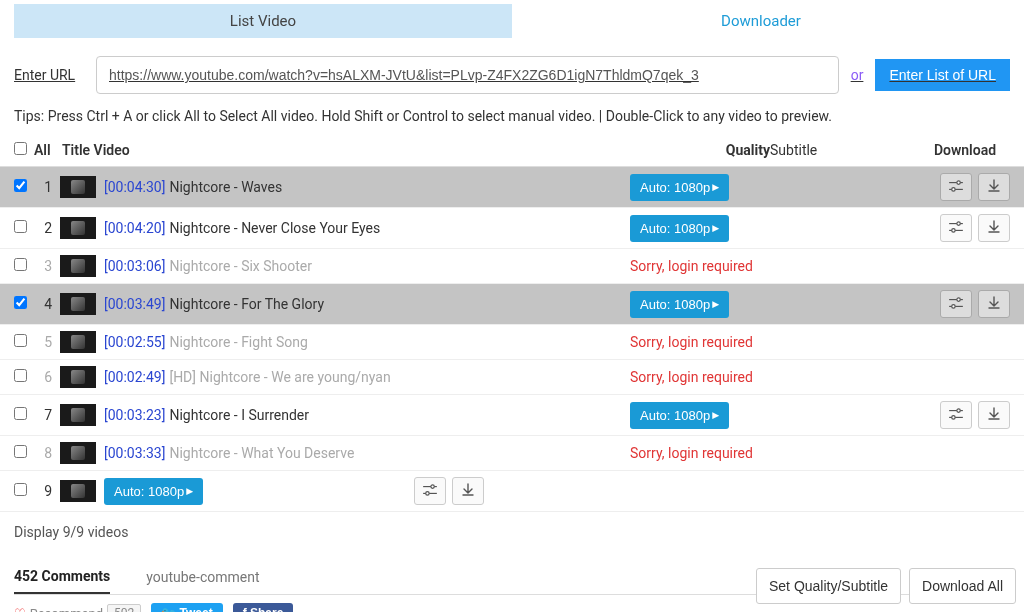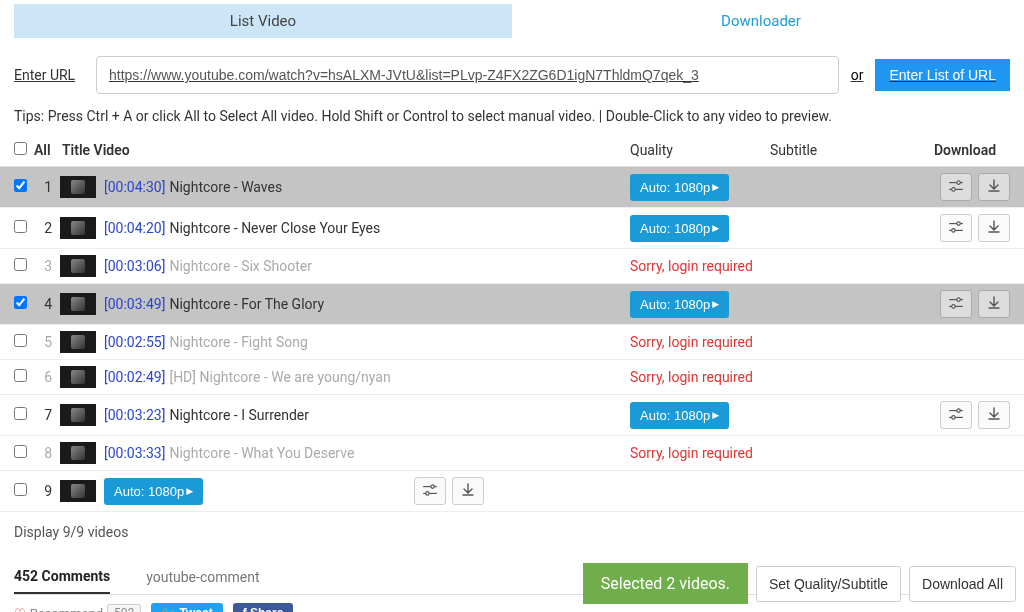--- a/index.html
+++ b/index.html
@@ -4,30 +4,30 @@
 <style>
 * { box-sizing: border-box; margin: 0; padding: 0; }
 body { font-family: -apple-system, BlinkMacSystemFont, "Segoe UI", Roboto, Arial, sans-serif; font-size: 14px; color: #333; background: #fff; width: 1024px; }
 .tabs { display: flex; margin: 4px 14px 0 14px; }
 .tab { flex: 1; padding: 8px; text-align: center; font-size: 15px; cursor: pointer; }
 .tab.active { background: #cce6f7; color: #444; }
 .tab.inactive { color: #1e9cd7; }
 .url-row { display: flex; align-items: center; gap: 12px; margin: 18px 14px 0 14px; text-decoration: underline; }
 .url-label { font-size: 14px; color: #333; min-width: 70px; }
 .url-input { flex: 1; padding: 10px 12px; border: 1px solid #ccc; border-radius: 4px; font-size: 14px; color: #555; }
-.or-text { color: #000000; }
+.or-text { color: #8b5cf6; }
 .btn { padding: 8px 14px; border: none; border-radius: 0; font-size: 14px; cursor: pointer; }
 .btn-primary { background: #2096f3; color: #fff; }
 .btn-secondary { background: #6c757d; color: #fff; }
 .tips { margin: 14px 14px 0 14px; font-size: 14px; color: #333; }
 .table-header { display: flex; align-items: center; padding: 8px 14px; border-bottom: 1px solid #ddd; font-weight: 600; margin-top: 10px; }
 .col-check { width: 20px; }
 .col-all { width: 28px; font-weight: 600; }
 .col-title { flex: 1; font-weight: 600; }
-.col-quality { width: 140px; font-weight: 400; }
+.col-quality { width: 140px; font-weight: 700; text-align: right; }
 .col-subtitle { width: 150px; font-weight: 400; }
 .col-download { width: 90px; font-weight: 600; text-align: center; }
 .row { display: flex; align-items: center; padding: 6px 14px; border-bottom: 1px solid #eee; }
 .row.selected { background: #c4c4c4; }
 .row.disabled .title-text { color: #aaa; }
 .row.disabled .num { color: #aaa; }
 .row .col-check input { margin: 0; }
 .row .num { width: 14px; text-align: right; margin-left: 4px; font-size: 14px; color: #333; }
 .row .thumb { width: 36px; height: 22px; background: #1a1a1a; margin: 0 8px; display:flex; align-items:center; justify-content:center; }
 .row .thumb-inner { width: 14px; height: 14px; background: linear-gradient(135deg,#888,#333); border-radius:2px; }
@@ -302,16 +302,15 @@
   </span>
   <button class="tweet-btn">
     <span>🐦</span> <span>Tweet</span>
   </button>
   <button class="share-btn">
     <span>f</span> <span>Share</span>
   </button>
 </div>
 
 <div class="bottom-bar">
-  <div class="selected-banner">Selected 2 videos.</div>
   <button class="btn-light">Set Quality/Subtitle</button>
   <button class="btn-light">Download All</button>
 </div>
 
 </body></html>

